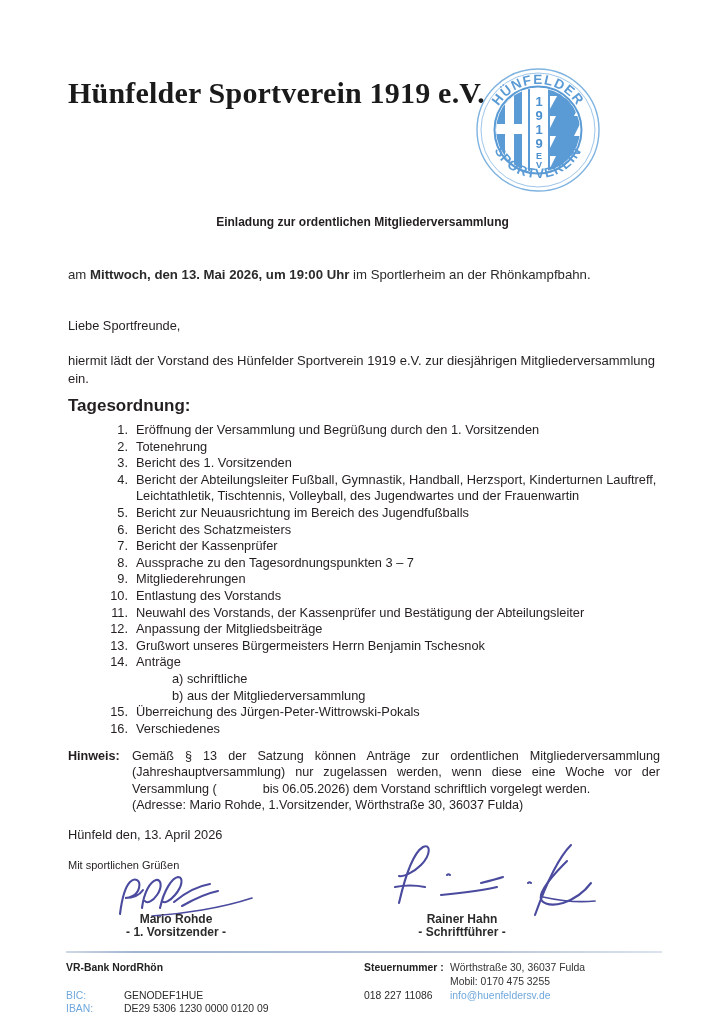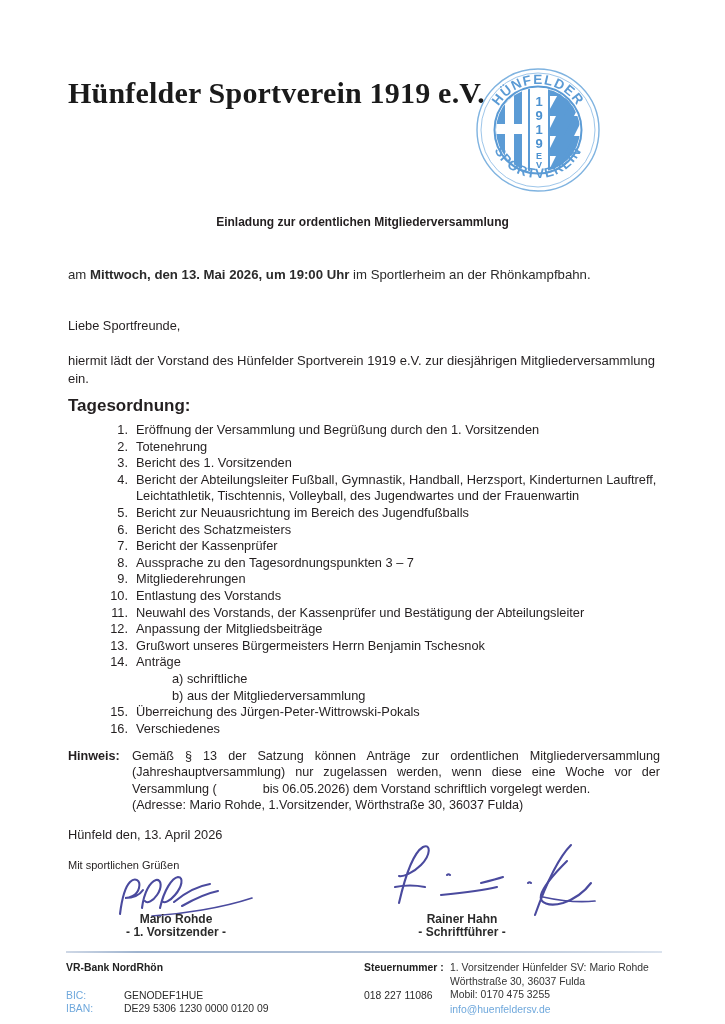--- a/index.html
+++ b/index.html
@@ -414,21 +414,20 @@
         </div>
       </div>
     </div>
 
     <div class="f-col f-tax">
       <div class="f-head">Steuernummer :</div>
       <div class="f-taxval">018 227 11086</div>
     </div>
 
     <div class="f-col f-contact">
-      <div>1. Vorsitzender Hünfelder SV: Mario Rohde</div>
       <div>Wörthstraße 30, 36037 Fulda</div>
       <div>Mobil: 0170 475 3255</div>
       <div class="f-email">info@huenfeldersv.de</div>
     </div>
 
   </div>
 
 </div>
 
 </body></html>

